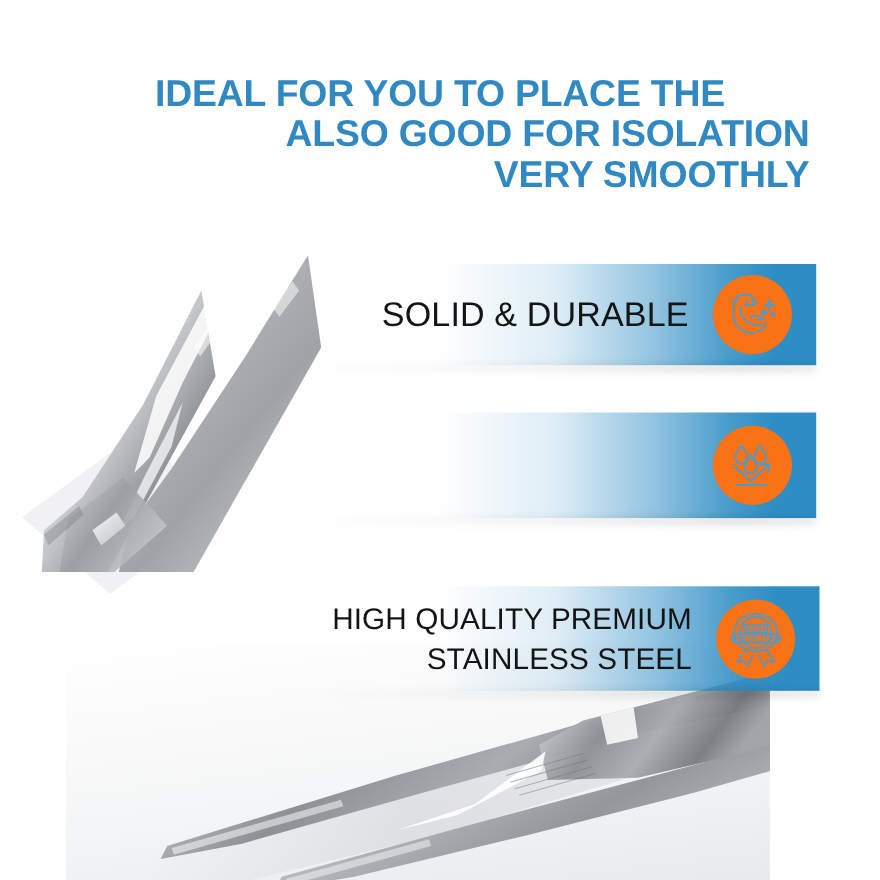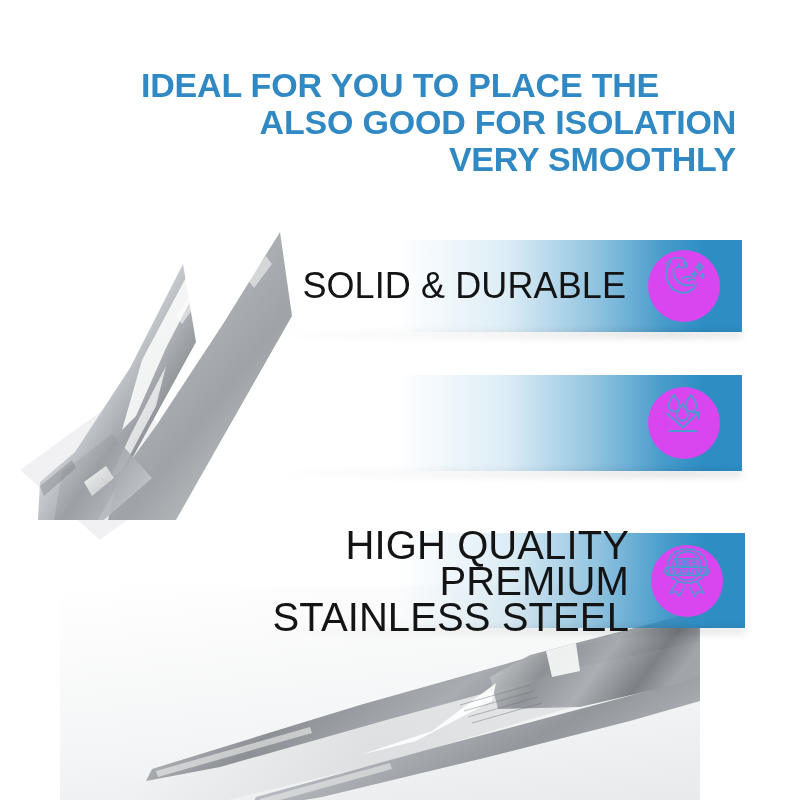--- a/index.html
+++ b/index.html
@@ -107,35 +107,36 @@
     text-align: right;
     letter-spacing: 0.1px;
     white-space: pre-line;
     margin-right: 22px;
   }
   .feature-icon {
     position: relative;
     width: 72px;
     height: 72px;
     border-radius: 50%;
-    background: #d946ef;
+    background: #f97316;
     display: flex;
+    align-items: center;
     justify-content: center;
     margin-right: 22px;
     flex: 0 0 auto;
   }
   .feature-icon svg { display: block; }
 
   #bar-solid      { left: 250px; top: 200px;  width: 492px; height: 92px; }
   #bar-corrosion  { left: 250px; top: 335px;  width: 492px; height: 96px; }
   #bar-quality    { left: 250px; top: 493px;  width: 495px; height: 95px; }
 
-  #bar-solid .feature-label     { font-size: 36px; }
+  #bar-solid .feature-label     { font-size: 31px; }
   #bar-corrosion .feature-label { font-size: 31px; }
-  #bar-quality .feature-label   { font-size: 40px; }
+  #bar-quality .feature-label   { font-size: 27px; }
 </style>
 </head>
 <body>
 
 <div id="page">
 
   <div class="photo-layer">
 
     <svg class="tweezer-top" viewBox="0 0 330 330">
       <defs>

